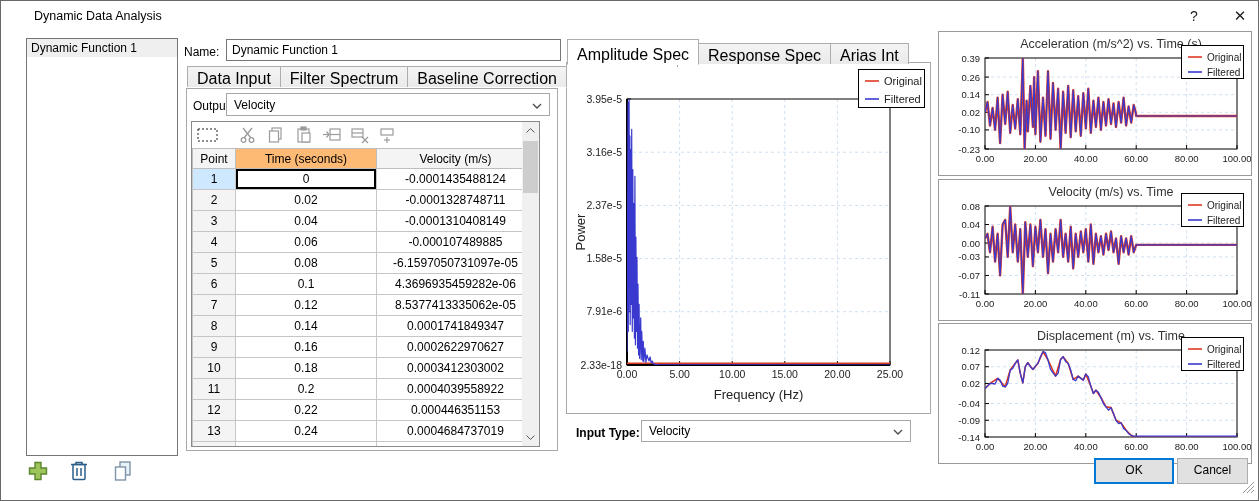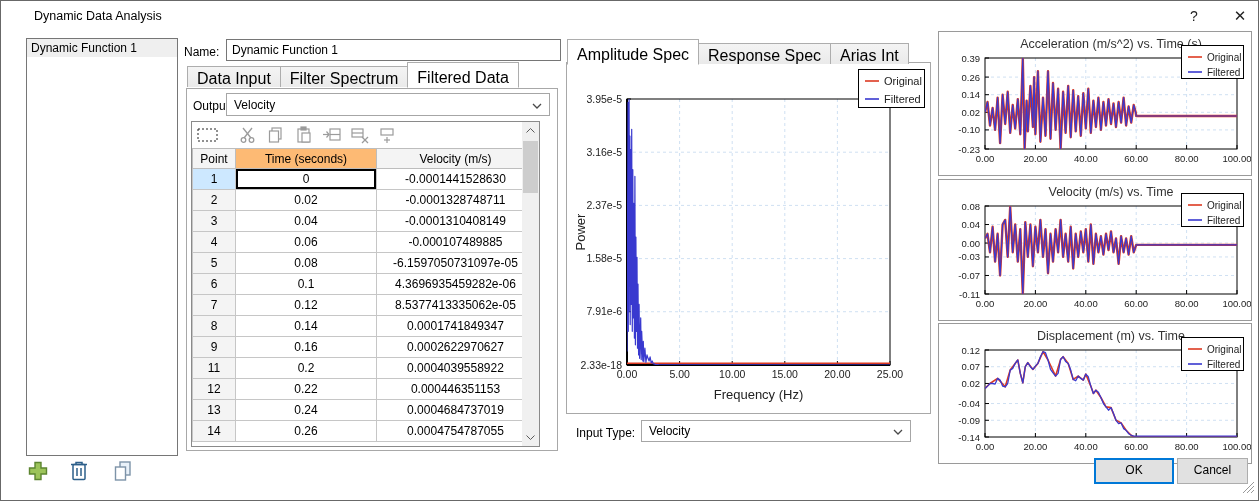--- a/index.html
+++ b/index.html
@@ -66,20 +66,21 @@
   <div class="listbox">
       <div class="list-item sel">Dynamic Function 1</div>
     </div>
 
   <span class="lbl" style="left:183px; top:44px;">Name:</span>
   <input class="txtinput" style="left: 225px; top: 38px; width: 335px; height: 22px;" value="Dynamic Function 1">
 
   <div class="tabs" style="left:186px; top:61px;">
       <span class="tab">Data Input</span>
       <span class="tab">Filter Spectrum</span>
+      <span class="tab">Baseline Correction</span>
       <span class="tab active">Filtered Data</span>
     </div>
   <div class="panel" style="left:185px; top:87px; width:372px; height:363px;"></div>
 
   <span class="lbl" style="left:192px; top:98px; z-index:5;">Output:</span>
   <div class="combo" style="left:225px; top:92px; width:324px; height:23px; z-index:5;">
     <span>Velocity</span>
     <svg width="10" height="6" viewBox="0 0 10 6">
         <polyline points="1,1 5,5 9,1" fill="none" stroke="#4a4a4a" stroke-width="1.3"></polyline>
       </svg>
@@ -153,21 +154,21 @@
             <tr id="grid-head">
               <th>Point</th>
               <th class="colsel">Time (seconds)</th>
               <th>Velocity (m/s)</th>
             </tr>
           </thead>
         <tbody id="grid-body">
             <tr>
               <th class="rowhdr rowsel">1</th>
               <td class="cellsel">0</td>
-              <td>-0.0001441528630</td>
+              <td>-0.0001435488124</td>
             </tr>
             <tr>
               <th class="rowhdr">2</th>
               <td>0.02</td>
               <td>-0.0001328748711</td>
             </tr>
             <tr>
               <th class="rowhdr">3</th>
               <td>0.04</td>
               <td>-0.0001310408149</td>
@@ -194,20 +195,25 @@
             </tr>
             <tr>
               <th class="rowhdr">8</th>
               <td>0.14</td>
               <td>0.0001741849347</td>
             </tr>
             <tr>
               <th class="rowhdr">9</th>
               <td>0.16</td>
               <td>0.0002622970627</td>
+            </tr>
+            <tr>
+              <th class="rowhdr">10</th>
+              <td>0.18</td>
+              <td>0.0003412303002</td>
             </tr>
             <tr>
               <th class="rowhdr">11</th>
               <td>0.2</td>
               <td>0.0004039558922</td>
             </tr>
             <tr>
               <th class="rowhdr">12</th>
               <td>0.22</td>
               <td>0.000446351153</td>
@@ -289,21 +295,21 @@
         <path d="M56.0 284.5L56.5 163.3L57.1 35.4L57.3 264.3L57.6 96.0L57.9 244.1L58.1 32.0L58.6 217.2L58.9 69.0L59.2 257.6L59.7 82.5L60.2 237.4L60.7 62.3L61.3 264.3L61.8 102.7L62.3 250.9L62.8 136.4L63.4 271.1L63.9 109.4L64.4 277.8L64.9 170.1L65.5 264.3L66.0 190.3L66.5 281.2L67.0 217.2L67.6 287.9L68.1 237.4L68.6 291.3L69.7 250.9L70.2 292.6L70.7 264.3L71.8 294.0L72.3 274.4L72.8 294.6L73.9 281.2L74.9 295.3L76.0 287.9L77.0 291.3L78.1 294.0L79.1 289.9L80.2 296.0L81.2 294.0L82.3 296.7L84.4 297.3L87.6 297.7L319.0 298.0" fill="none" stroke="#3939cf" stroke-width="1.2" stroke-linejoin="round" clip-path="url(#cp-amplitude)"></path>
         <text x="187.5" y="332" font-size="13" text-anchor="middle" fill="#222" font-family="Liberation Sans, sans-serif">Frequency (Hz)</text>
         <text x="14" y="165" font-size="13" text-anchor="middle" fill="#222" font-family="Liberation Sans, sans-serif" transform="rotate(-90 14 165)">Power</text>
         <rect x="287.5" y="2.5" width="66" height="38" fill="#fff" stroke="#000"></rect>
         <line x1="294" y1="14" x2="308" y2="14" stroke="#dd3a22" stroke-width="1.6"></line>
         <text x="313" y="17.5" font-size="11" text-anchor="start" fill="#222" font-family="Liberation Sans, sans-serif">Original</text>
         <line x1="294" y1="32" x2="308" y2="32" stroke="#3939cf" stroke-width="1.6"></line>
         <text x="313" y="35.5" font-size="11" text-anchor="start" fill="#222" font-family="Liberation Sans, sans-serif">Filtered</text>
       </svg></div>
 
-  <span class="lbl" style="left:575px; top:425px;">Input Type:</span>
+  <span class="lbl" style="left:575px; top:425px;font-weight:bold;">Input Type:</span>
   <div class="combo" style="left:640px; top:419px; width:270px; height:22px;">
     <span>Velocity</span>
     <svg width="10" height="6" viewBox="0 0 10 6">
         <polyline points="1,1 5,5 9,1" fill="none" stroke="#4a4a4a" stroke-width="1.3"></polyline>
       </svg>
   </div>
 
   <div class="chart-box" style="left:937px; top:30px; width:314px; height:145px;">
     <div class="chart-host" style="left:0; top:0; width:312px; height:143px;"><svg width="312" height="143">
           <clipPath id="cp-acceleration">

